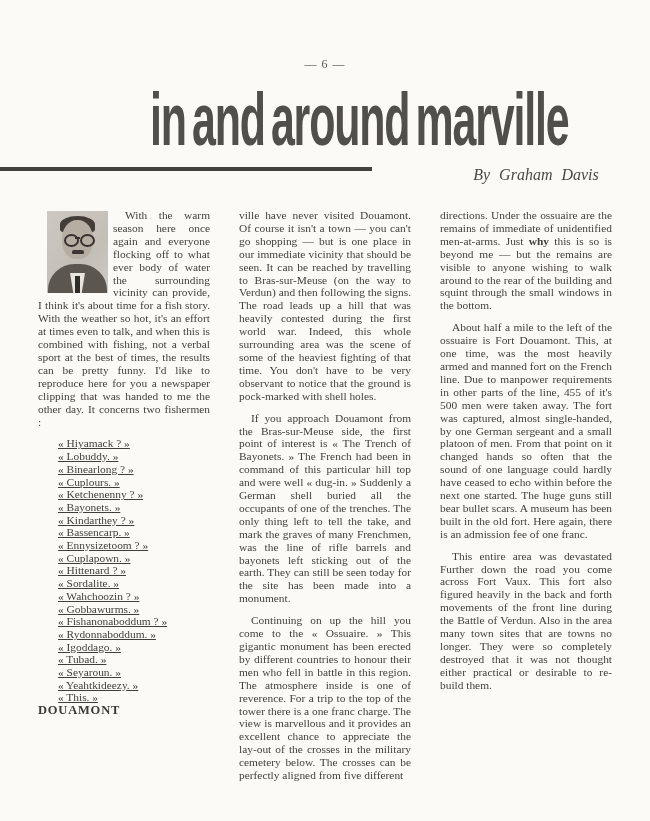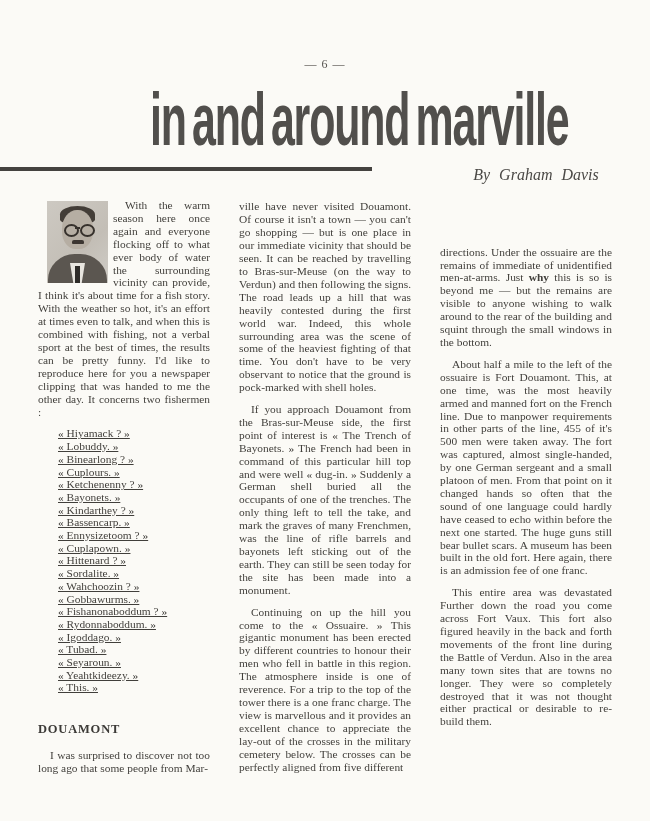--- a/index.html
+++ b/index.html
@@ -27,22 +27,22 @@
   .title-rule {
     position:absolute; top:167px; left:0;
     width:372px; height:4px; background:#44423f;
   }
   .byline {
     position:absolute; top:166px; left:445px; width:182px;
     text-align:center; font-style:italic; font-size:16px;
     word-spacing:5px; color:#4b4946;
   }
   .columns {
-    position:absolute; top:199px; left:38px; width:574px;
-    display:flex; gap:29px;align-items:center;
+    position:absolute; top:209px; left:38px; width:574px;
+    display:flex; gap:29px;
   }
   .col { width:182px; font-size:11.4px; line-height:12.9px; text-align:justify; }
   .col p { margin:0 0 9px 0; }
   p.indent { text-indent:12px; }
   .bold-word { font-weight:700; }
 
   
   .photo {
     float:left; width:61px; height:82px;
     margin:2px 5px 2px 9px;
@@ -61,21 +61,21 @@
   .ph-mustache { position:absolute; top:39px; left:25px; width:12px; height:4px;
     background:#3c3631; border-radius:2px 2px 1px 1px; }
   .ph-suit { position:absolute; bottom:0; left:1px; width:59px; height:29px;
     background:#5b5650; border-radius:45% 45% 0 0 / 90% 90% 0 0; }
   .ph-shirt { position:absolute; bottom:0; left:23px; width:15px; height:20px;
     background:#e8e5df; clip-path:polygon(0 0,100% 0,78% 100%,22% 100%); }
   .ph-tie { position:absolute; bottom:0; left:28px; width:5px; height:17px; background:#2e2b28; }
 
   .dialogue { margin:1px 0 0 20px; line-height:12.7px;text-decoration:underline; }
   .section-heading {
-    margin-top:29px; margin-bottom:13px;
+    margin-bottom:13px;
     font-weight:700; font-size:12.5px; letter-spacing:0.8px; color:#3c3a37;
     text-align:left;
   }
 </style>
 </head>
 <body>
 
 <div class="page-number">— 6 —</div>
 
 <div class="article-title">in and around marville</div>
@@ -117,21 +117,20 @@
       <div>« Gobbawurms. »</div>
       <div>« Fishanonaboddum ? »</div>
       <div>« Rydonnaboddum. »</div>
       <div>« Igoddago. »</div>
       <div>« Tubad. »</div>
       <div>« Seyaroun. »</div>
       <div>« Yeahtkideezy. »</div>
       <div>« This. »</div>
     </div>
     <div class="section-heading">DOUAMONT</div>
-    <p class="indent">I was surprised to discover not too long ago that some people from Mar-</p>
   </div>
 
   <div class="col">
     <p>ville have never visited Douamont. Of course it isn't a town — you can't go shopping — but is one place in our immediate vicinity that should be seen. It can be reached by travelling to Bras-sur-Meuse (on the way to Verdun) and then following the signs. The road leads up a hill that was heavily contested during the first world war. Indeed, this whole surrounding area was the scene of some of the heaviest fighting of that time. You don't have to be very observant to notice that the ground is pock-marked with shell holes.</p>
     <p class="indent">If you approach Douamont from the Bras-sur-Meuse side, the first point of interest is « The Trench of Bayonets. » The French had been in command of this particular hill top and were well « dug-in. » Suddenly a German shell buried all the occupants of one of the trenches. The only thing left to tell the take, and mark the graves of many Frenchmen, was the line of rifle barrels and bayonets left sticking out of the earth. They can still be seen today for the site has been made into a monument.</p>
     <p class="indent">Continuing on up the hill you come to the « Ossuaire. » This gigantic monument has been erected by different countries to honour their men who fell in battle in this region. The atmosphere inside is one of reverence. For a trip to the top of the tower there is a one franc charge. The view is marvellous and it provides an excellent chance to appreciate the lay-out of the crosses in the military cemetery below. The crosses can be perfectly aligned from five different</p>
   </div>
 
   <div class="col">
     <p><span>directions. Under the ossuaire are the remains of immediate of unidentified men-at-arms. Just </span><span class="bold-word">why</span><span> this is so is beyond me — but the remains are visible to anyone wishing to walk around to the rear of the building and squint through the small windows in the bottom.</span></p>

